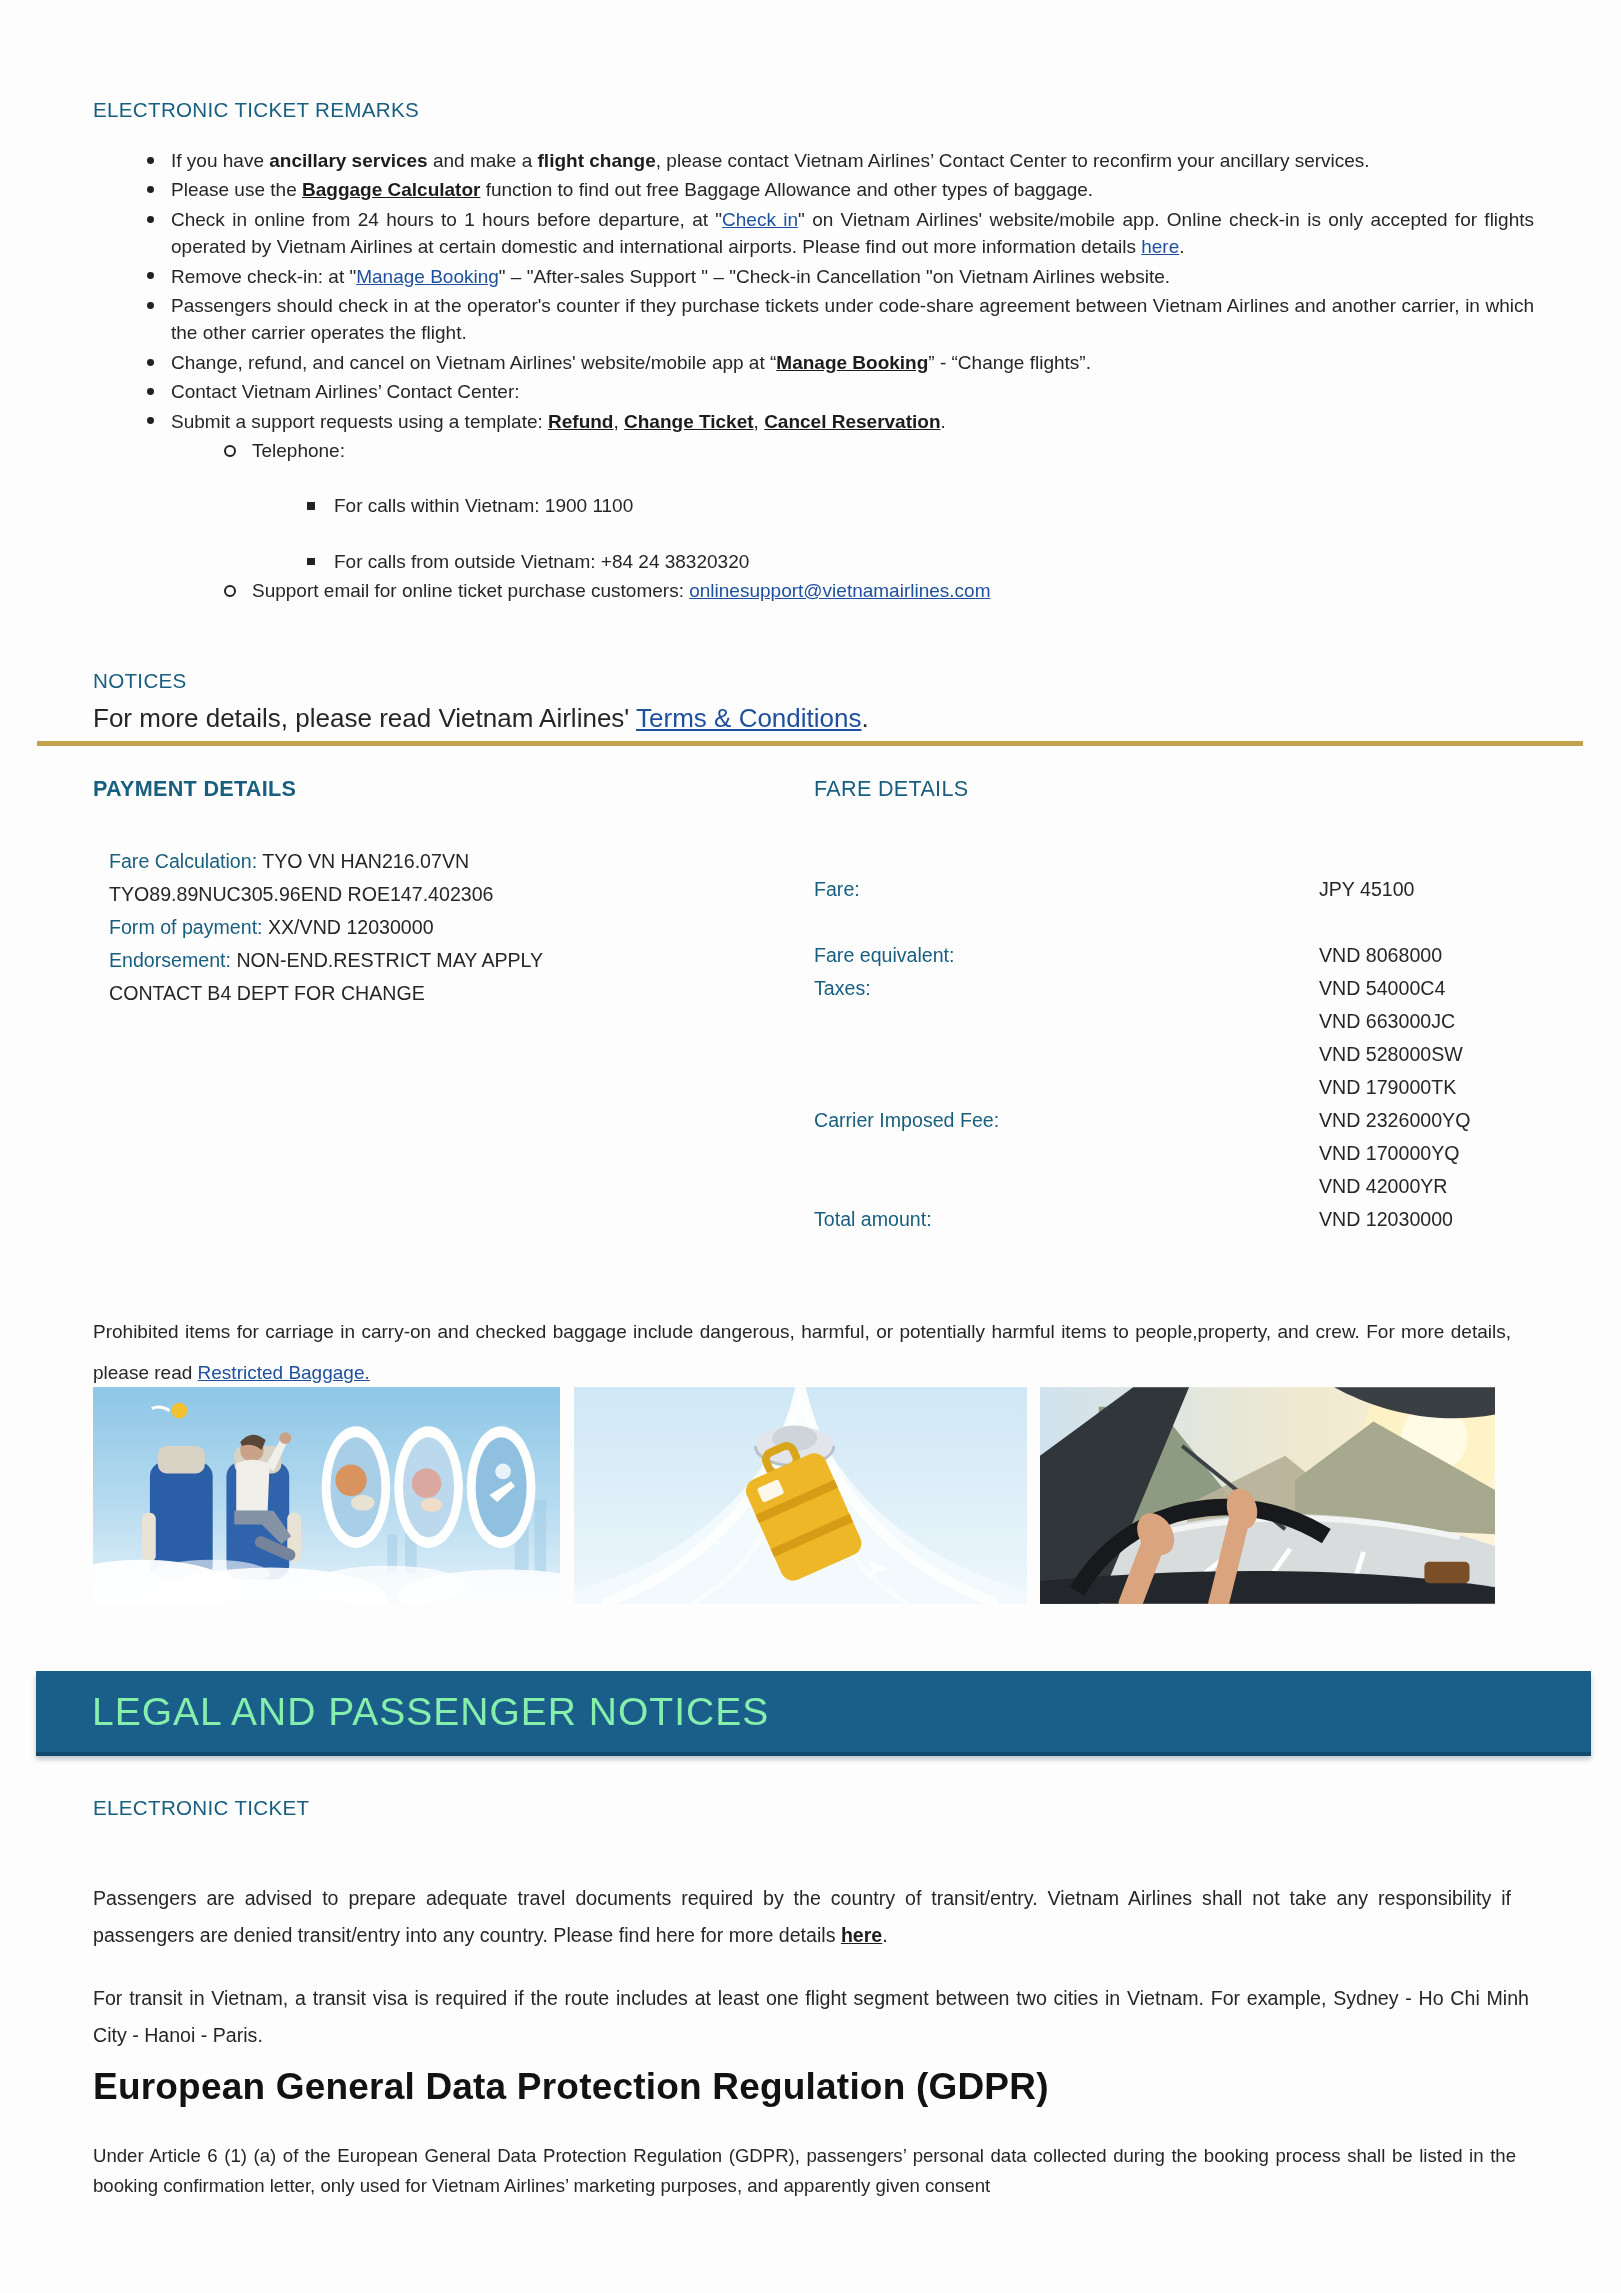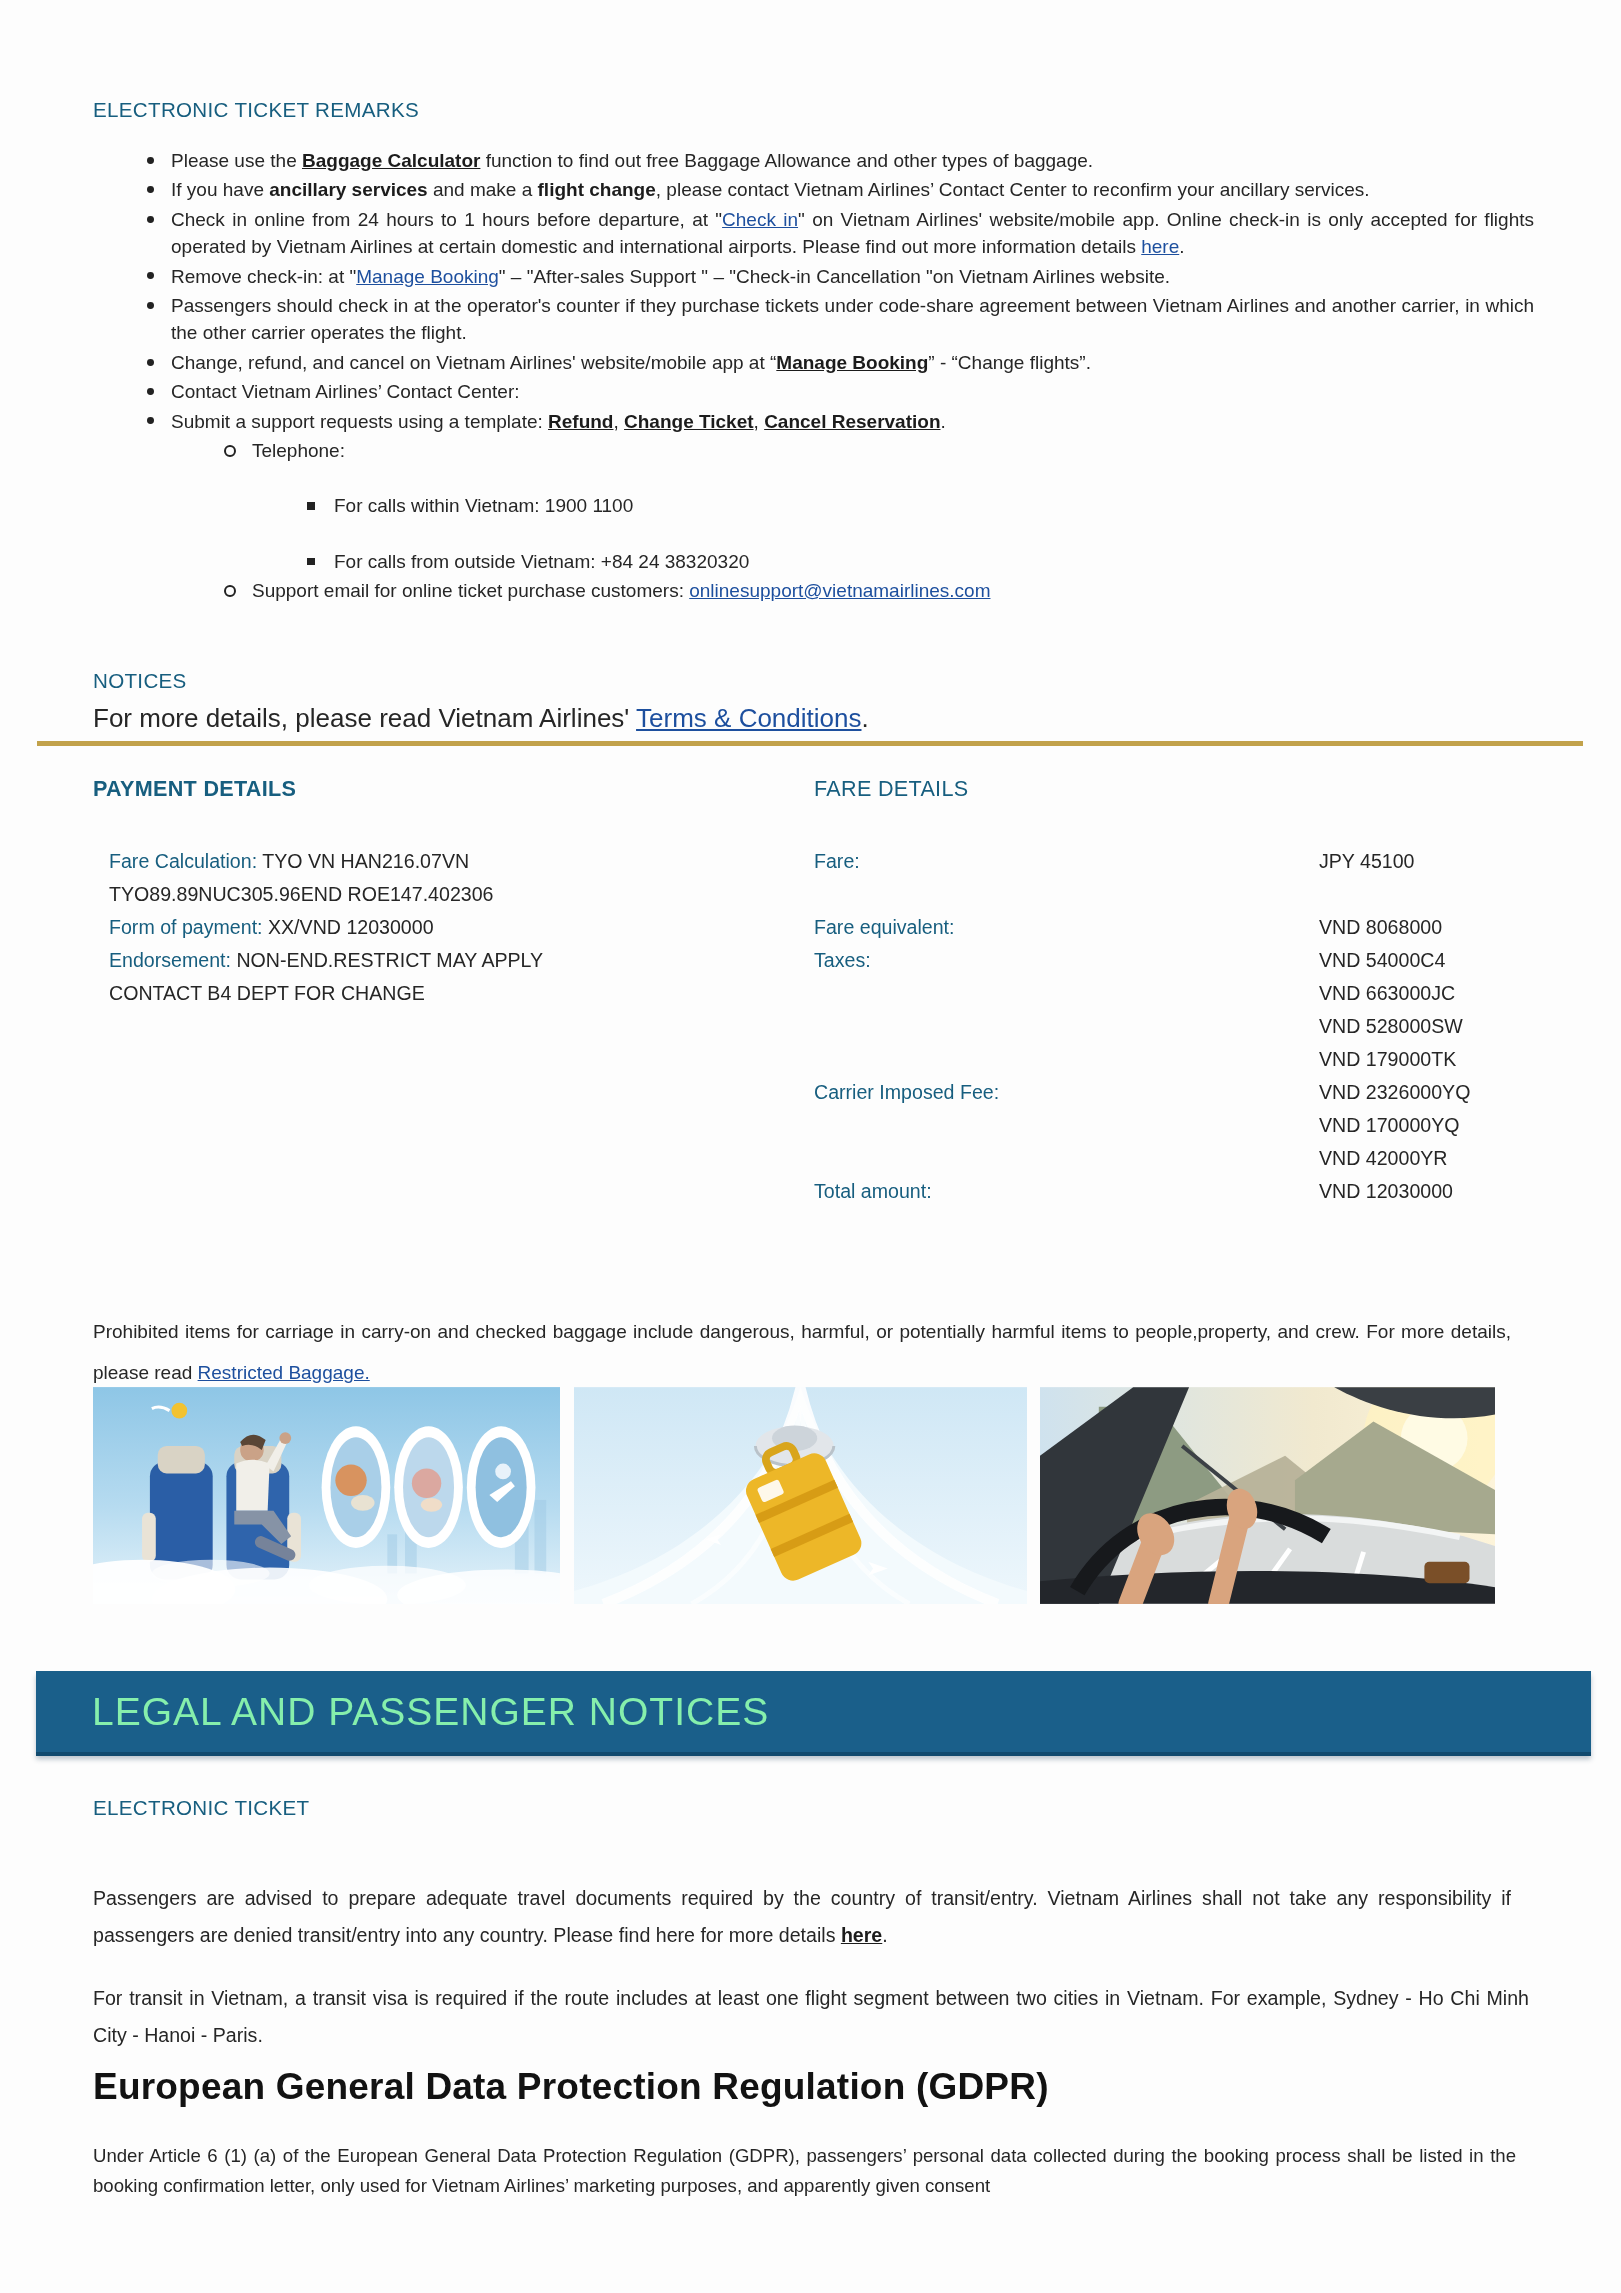--- a/index.html
+++ b/index.html
@@ -52,22 +52,22 @@
 
   .gdpr-h{position:absolute;left:93px;top:2066px;font-size:37px;font-weight:700;color:#121212;letter-spacing:0.2px;}
 </style>
 </head>
 <body>
 
 <div class="page">
 
   <div class="h-teal" style="left:93px;top:98px;">ELECTRONIC TICKET REMARKS</div>
   <div class="bullets">
+      <div class="bullet lv1"><span class="mk"></span><span><span>If you have </span><span class="b">ancillary services</span><span> and make a </span><span class="b">flight change</span><span>, please contact Vietnam Airlines’ Contact Center to reconfirm your ancillary services.</span></span></div>
       <div class="bullet lv1"><span class="mk"></span><span><span>Please use the </span><a href="#" class="lnk b">Baggage Calculator</a><span> function to find out free Baggage Allowance and other types of baggage.</span></span></div>
-      <div class="bullet lv1"><span class="mk"></span><span><span>If you have </span><span class="b">ancillary services</span><span> and make a </span><span class="b">flight change</span><span>, please contact Vietnam Airlines’ Contact Center to reconfirm your ancillary services.</span></span></div>
       <div class="bullet lv1"><span class="mk"></span><span><span>Check in online from 24 hours to 1 hours before departure, at "</span><a href="#" class="lnk">Check in</a><span>" on Vietnam Airlines' website/mobile app. Online check-in is only accepted for flights operated by Vietnam Airlines at certain domestic and international airports. Please find out more information details </span><a href="#" class="lnk">here</a><span>.</span></span></div>
       <div class="bullet lv1"><span class="mk"></span><span><span>Remove check-in: at "</span><a href="#" class="lnk">Manage Booking</a><span>" – "After-sales Support " – "Check-in Cancellation "on Vietnam Airlines website.</span></span></div>
       <div class="bullet lv1"><span class="mk"></span><span><span>Passengers should check in at the operator's counter if they purchase tickets under code-share agreement between Vietnam Airlines and another carrier, in which the other carrier operates the flight.</span></span></div>
       <div class="bullet lv1"><span class="mk"></span><span><span>Change, refund, and cancel on Vietnam Airlines' website/mobile app at “</span><a href="#" class="lnk b">Manage Booking</a><span>” - “Change flights”.</span></span></div>
       <div class="bullet lv1"><span class="mk"></span><span><span>Contact Vietnam Airlines’ Contact Center:</span></span></div>
       <div class="bullet lv1"><span class="mk"></span><span><span>Submit a support requests using a template: </span><a href="#" class="lnk b">Refund</a><span>, </span><a href="#" class="lnk b">Change Ticket</a><span>, </span><a href="#" class="lnk b">Cancel Reservation</a><span>.</span></span></div>
       <div class="bullet lv2"><span class="mk"></span><span><span>Telephone:</span></span></div>
       <div class="bullet lv3"><span class="mk"></span><span><span>For calls within Vietnam: 1900 1100</span></span></div>
       <div class="bullet lv3"><span class="mk"></span><span><span>For calls from outside Vietnam: +84 24 38320320</span></span></div>
       <div class="bullet lv2"><span class="mk"></span><span><span>Support email for online ticket purchase customers: </span><a href="#" class="lnk">onlinesupport@vietnamairlines.com</a></span></div>
@@ -80,21 +80,21 @@
 
   <div class="h-teal" style="left:93px;top:776px;font-size:21.6px;font-weight:bold;">PAYMENT DETAILS</div>
   <div class="h-teal" style="left:814px;top:776px;font-size:21.6px;">FARE DETAILS</div>
 
   <div class="payrows">
       <div><span class="plabel">Fare Calculation: </span><span>TYO VN HAN216.07VN TYO89.89NUC305.96END ROE147.402306</span></div>
       <div><span class="plabel">Form of payment: </span><span>XX/VND 12030000</span></div>
       <div><span class="plabel">Endorsement: </span><span>NON-END.RESTRICT MAY APPLY CONTACT B4 DEPT FOR CHANGE</span></div>
     </div>
   <div class="farerows">
-      <div class="frow" style="margin-bottom: 33px;">
+      <div class="frow" style="margin-bottom: 33px; margin-top: 28px;">
         <div class="flabel">Fare:</div>
         <div class="fvals">
           <div>JPY 45100</div>
         </div>
       </div>
       <div class="frow">
         <div class="flabel">Fare equivalent:</div>
         <div class="fvals">
           <div>VND 8068000</div>
         </div>

